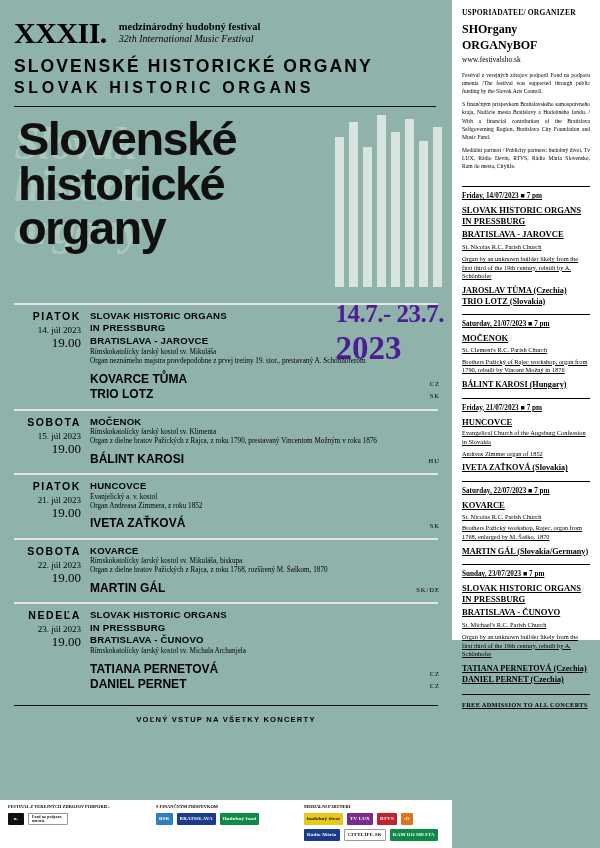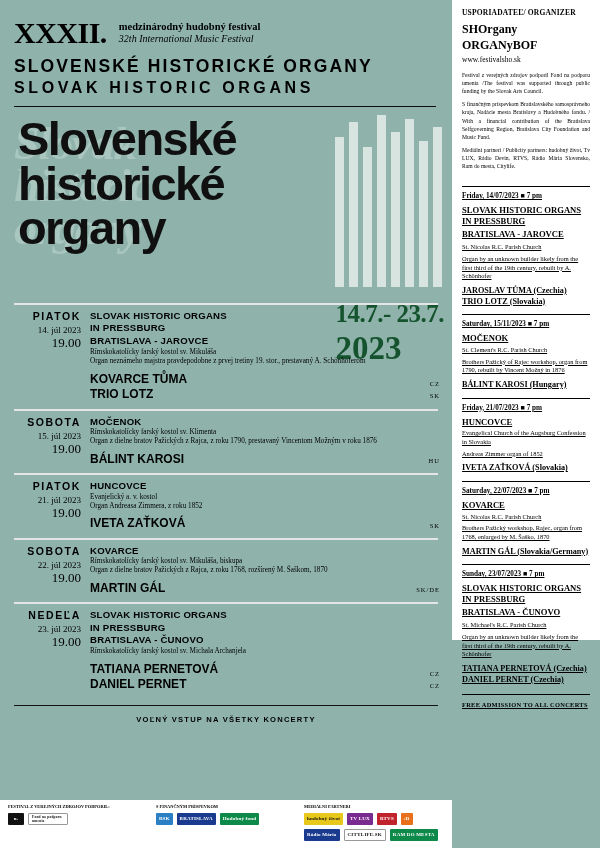--- a/index.html
+++ b/index.html
@@ -146,21 +146,21 @@
   }
   .flags {
     position:absolute; right:-2px; bottom:6px;
     font-size:6.5px; letter-spacing:1px; text-align:right;
     line-height:1.9;
   }
 
   
   .datestamp {
     position:absolute; right:8px; top:300px;
-    text-align:left; color:#14532d;
+    text-align:left; color:#4c1d95;
     font-family:"Liberation Serif", serif;
     font-weight:bold;
   }
   .ds1 { font-size:25px; letter-spacing:-0.5px; }
   .ds2 { font-size:33px; letter-spacing:0px; margin-top:2px; }
 
   
   .free-bar {
     text-align:center;
     font-family:"Liberation Sans", sans-serif;
@@ -387,21 +387,21 @@
         <div class="s-date">Friday, 14/07/2023 ■ 7 pm</div>
         <div class="s-title">SLOVAK HISTORIC ORGANS IN PRESSBURG</div>
         <div class="s-sub">BRATISLAVA - JAROVCE</div>
         <div class="s-venue">St. Nicolas R.C. Parish Church</div>
         <div class="s-desc">Organ by an unknown builder likely from the first third of the 19th century, rebuilt by A. Schönhofer</div>
         <div class="s-perf">JAROSLAV TŮMA (Czechia)</div>
         <div class="s-perf">TRIO LOTZ (Slovakia)</div>
       </div>
 
       <div class="sblock">
-        <div class="s-date">Saturday, 15/11/2023 ■ 7 pm</div>
+        <div class="s-date">Saturday, 21/07/2023 ■ 7 pm</div>
         <div class="s-title">MOČENOK</div>
         <div class="s-venue">St. Clement's R.C. Parish Church</div>
         <div class="s-desc">Brothers Pažický of Rajec workshop, organ from 1790, rebuilt by Vincent Možný in 1876</div>
         <div class="s-perf">BÁLINT KAROSI (Hungary)</div>
       </div>
 
       <div class="sblock">
         <div class="s-date">Friday, 21/07/2023 ■ 7 pm</div>
         <div class="s-title">HUNCOVCE</div>
         <div class="s-venue">Evangelical Church of the Augsburg Confession in Slovakia</div>

